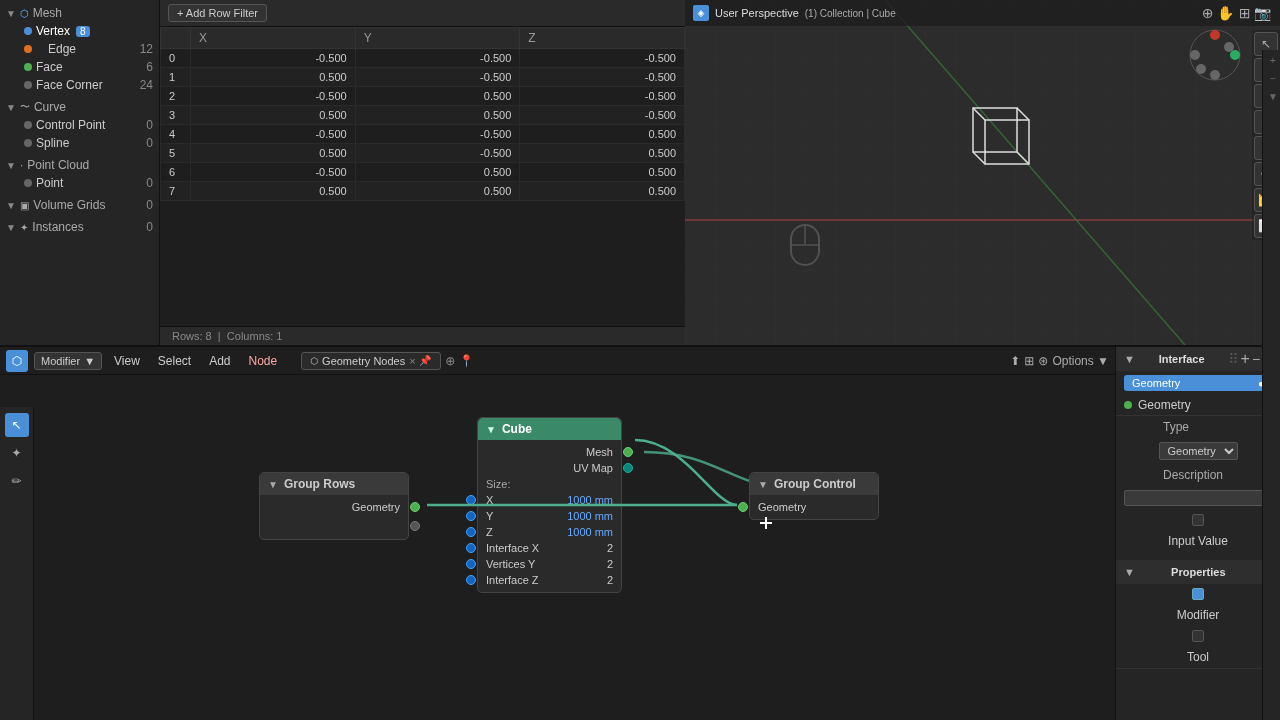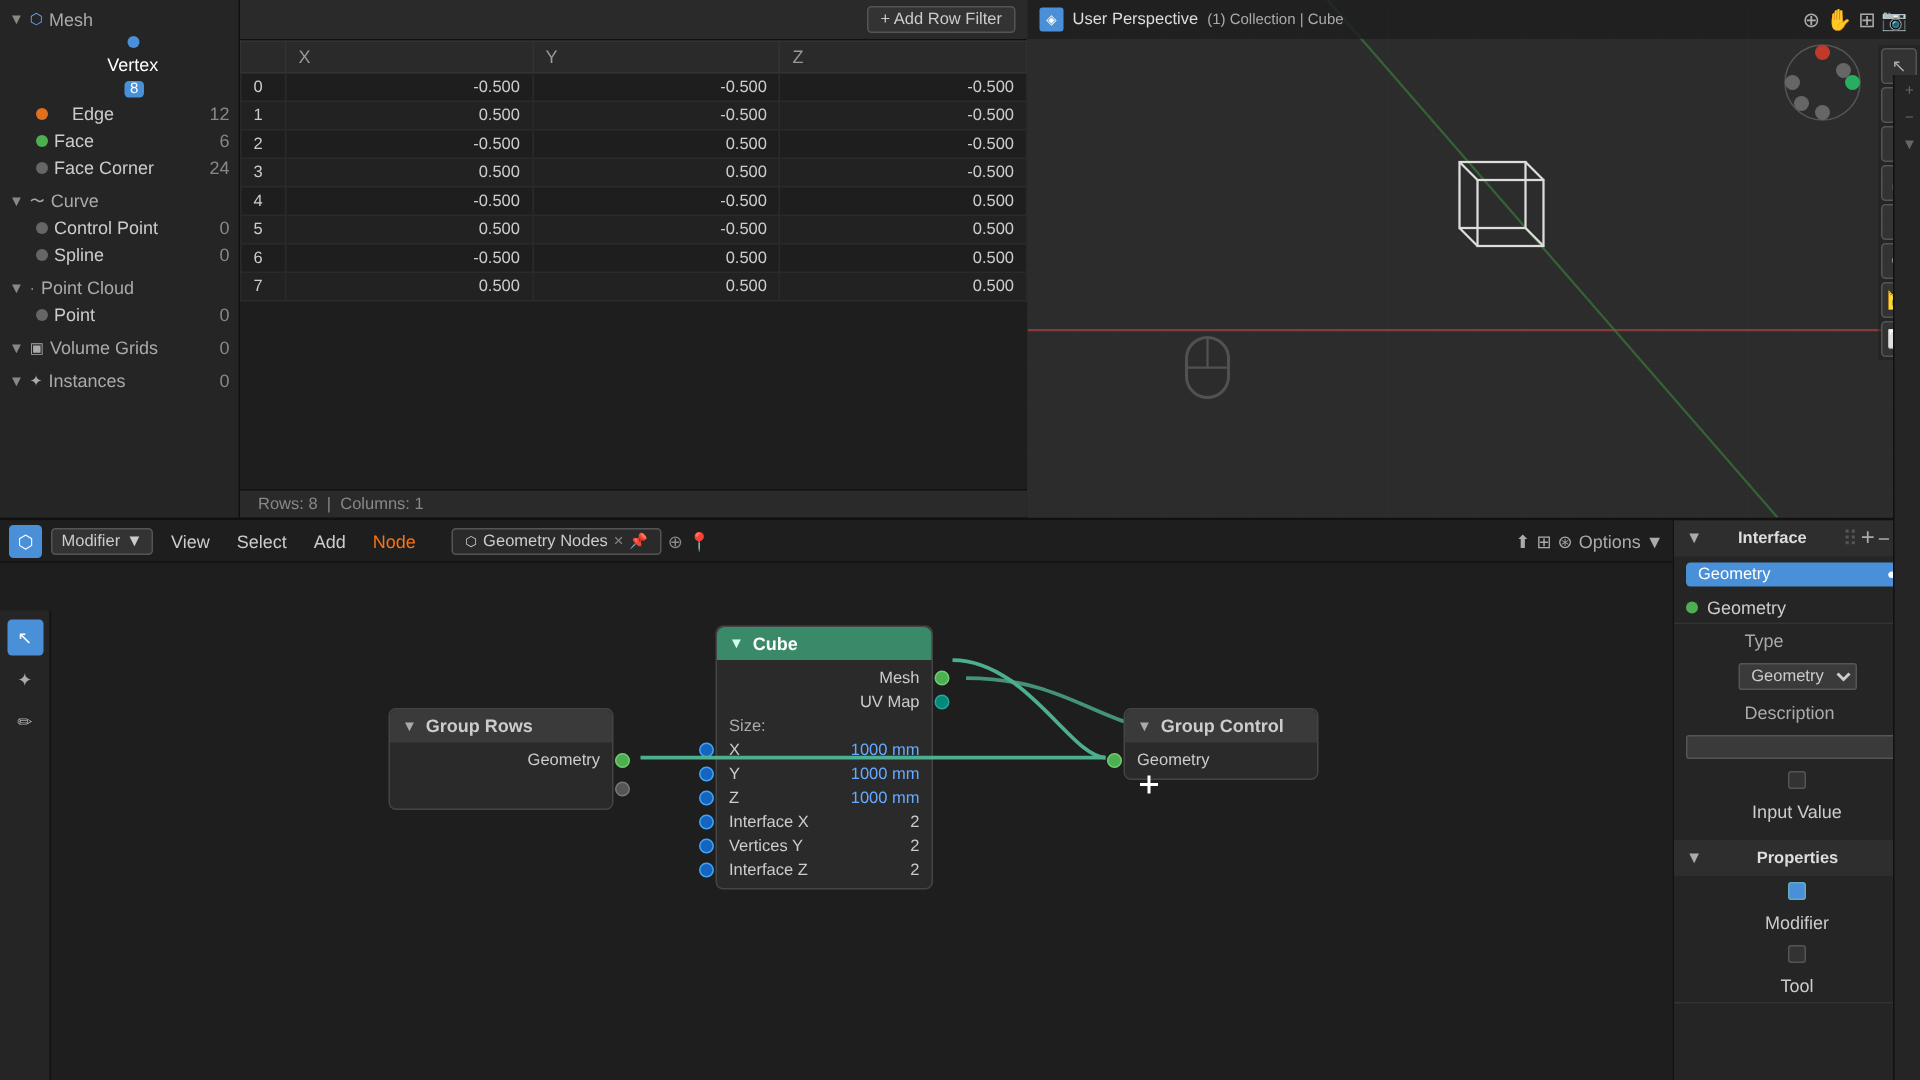--- a/index.html
+++ b/index.html
@@ -11,34 +11,34 @@
     .spreadsheet-panel { flex: 1; background: #1e1e1e; overflow: hidden; }
     .viewport-panel { width: 595px; background: #2a2a2a; flex-shrink: 0; position: relative; }
 
     
     .bottom-section { display: flex; height: 375px; border-top: 2px solid #111; }
     .node-editor { flex: 1; background: #1e1e1e; position: relative; overflow: hidden; }
     .properties-panel { width: 165px; background: #252525; border-left: 1px solid #111; }
 
     
     .tree-item { display: flex; align-items: center; padding: 2px 6px; cursor: pointer; gap: 4px; }
-    .tree-item.active { color: #fff; flex-direction: column; }
+    .tree-item.active { color: #fff; }
     .tree-indent { padding-left: 18px; }
     .tree-section { padding: 2px 6px; color: #aaa; display: flex; align-items: center; gap: 4px; }
 
     
     .dot { width: 8px; height: 8px; border-radius: 50%; display: inline-block; flex-shrink: 0; }
     .dot-blue { background: #4a90d9; }
     .dot-orange { background: #e07020; }
     .dot-green { background: #4caf50; }
     .dot-grey { background: #666; }
     .badge { background: #4a90d9; color: #fff; border-radius: 3px; padding: 0 4px; font-size: 10px; margin-left: 2px; }
 
     
-    .spreadsheet-header { background: #2a2a2a; border-bottom: 1px solid #111; padding: 4px 8px; display: flex; align-items: center; gap: 8px; color: #aaa; justify-content: flex-end; }
+    .spreadsheet-header { background: #2a2a2a; border-bottom: 1px solid #111; padding: 4px 8px; display: flex; align-items: center; gap: 8px; color: #aaa; }
     .add-row-filter { background: #333; border: 1px solid #555; color: #ccc; padding: 2px 8px; border-radius: 3px; cursor: pointer; font-size: 11px; }
     .spreadsheet-table { width: 100%; border-collapse: collapse; }
     .spreadsheet-table th { background: #2a2a2a; border: 1px solid #333; padding: 3px 8px; text-align: left; color: #999; font-weight: normal; }
     .spreadsheet-table td { border: 1px solid #2a2a2a; padding: 3px 8px; text-align: right; color: #ccc; font-size: 11px; }
     .spreadsheet-table tr:nth-child(even) td { background: #222; }
     .spreadsheet-table tr:nth-child(odd) td { background: #1e1e1e; }
     .row-num { color: #666; text-align: left !important; }
     .spreadsheet-footer { position: absolute; bottom: 0; right: 0; background: #2a2a2a; padding: 3px 12px; font-size: 11px; color: #888; border-top: 1px solid #111; width: 100%; }
     .vp-tool { width: 24px; height: 24px; background: #333; border: 1px solid #555; border-radius: 3px; cursor: pointer; display: flex; align-items: center; justify-content: center; color: #aaa; font-size: 12px; }
     .node-editor-breadcrumb { background: #2e2e2e; border-bottom: 1px solid #111; padding: 4px 10px; display: flex; align-items: center; gap: 4px; font-size: 12px; color: #aaa; }
@@ -329,21 +329,21 @@
 
     <div class="mode-bar">
       <div class="mode-icon">⬡</div>
       <div class="mode-dropdown">
         <span>Modifier</span>
         <span>▼</span>
       </div>
       <span class="menu-item" style="color:#ccc;padding:2px 6px;cursor:pointer;font-size:12px;">View</span>
       <span class="menu-item" style="color:#ccc;padding:2px 6px;cursor:pointer;font-size:12px;">Select</span>
       <span class="menu-item" style="color:#ccc;padding:2px 6px;cursor:pointer;font-size:12px;">Add</span>
-      <span class="menu-item" style="color:#f97316;padding:2px 6px;cursor:pointer;font-size:12px;">Node</span>
+      <span class="menu-item" style="color:#fca5a5;padding:2px 6px;cursor:pointer;font-size:12px;">Node</span>
       <div style="margin-left:12px;display:flex;gap:4px;align-items:center;">
         <div style="background:#2a2a2a;border:1px solid #555;border-radius:3px;color:#ccc;padding:2px 8px;font-size:11px;display:flex;align-items:center;gap:4px;cursor:pointer;">
           <span style="font-size:9px;">⬡</span>
           <span>Geometry Nodes</span>
           <span style="color:#888;font-size:11px;">×</span>
           <span style="color:#888;font-size:10px;">📌</span>
         </div>
         <span style="color:#888;cursor:pointer;">⊕</span>
         <span style="color:#888;cursor:pointer;">📍</span>
       </div>

